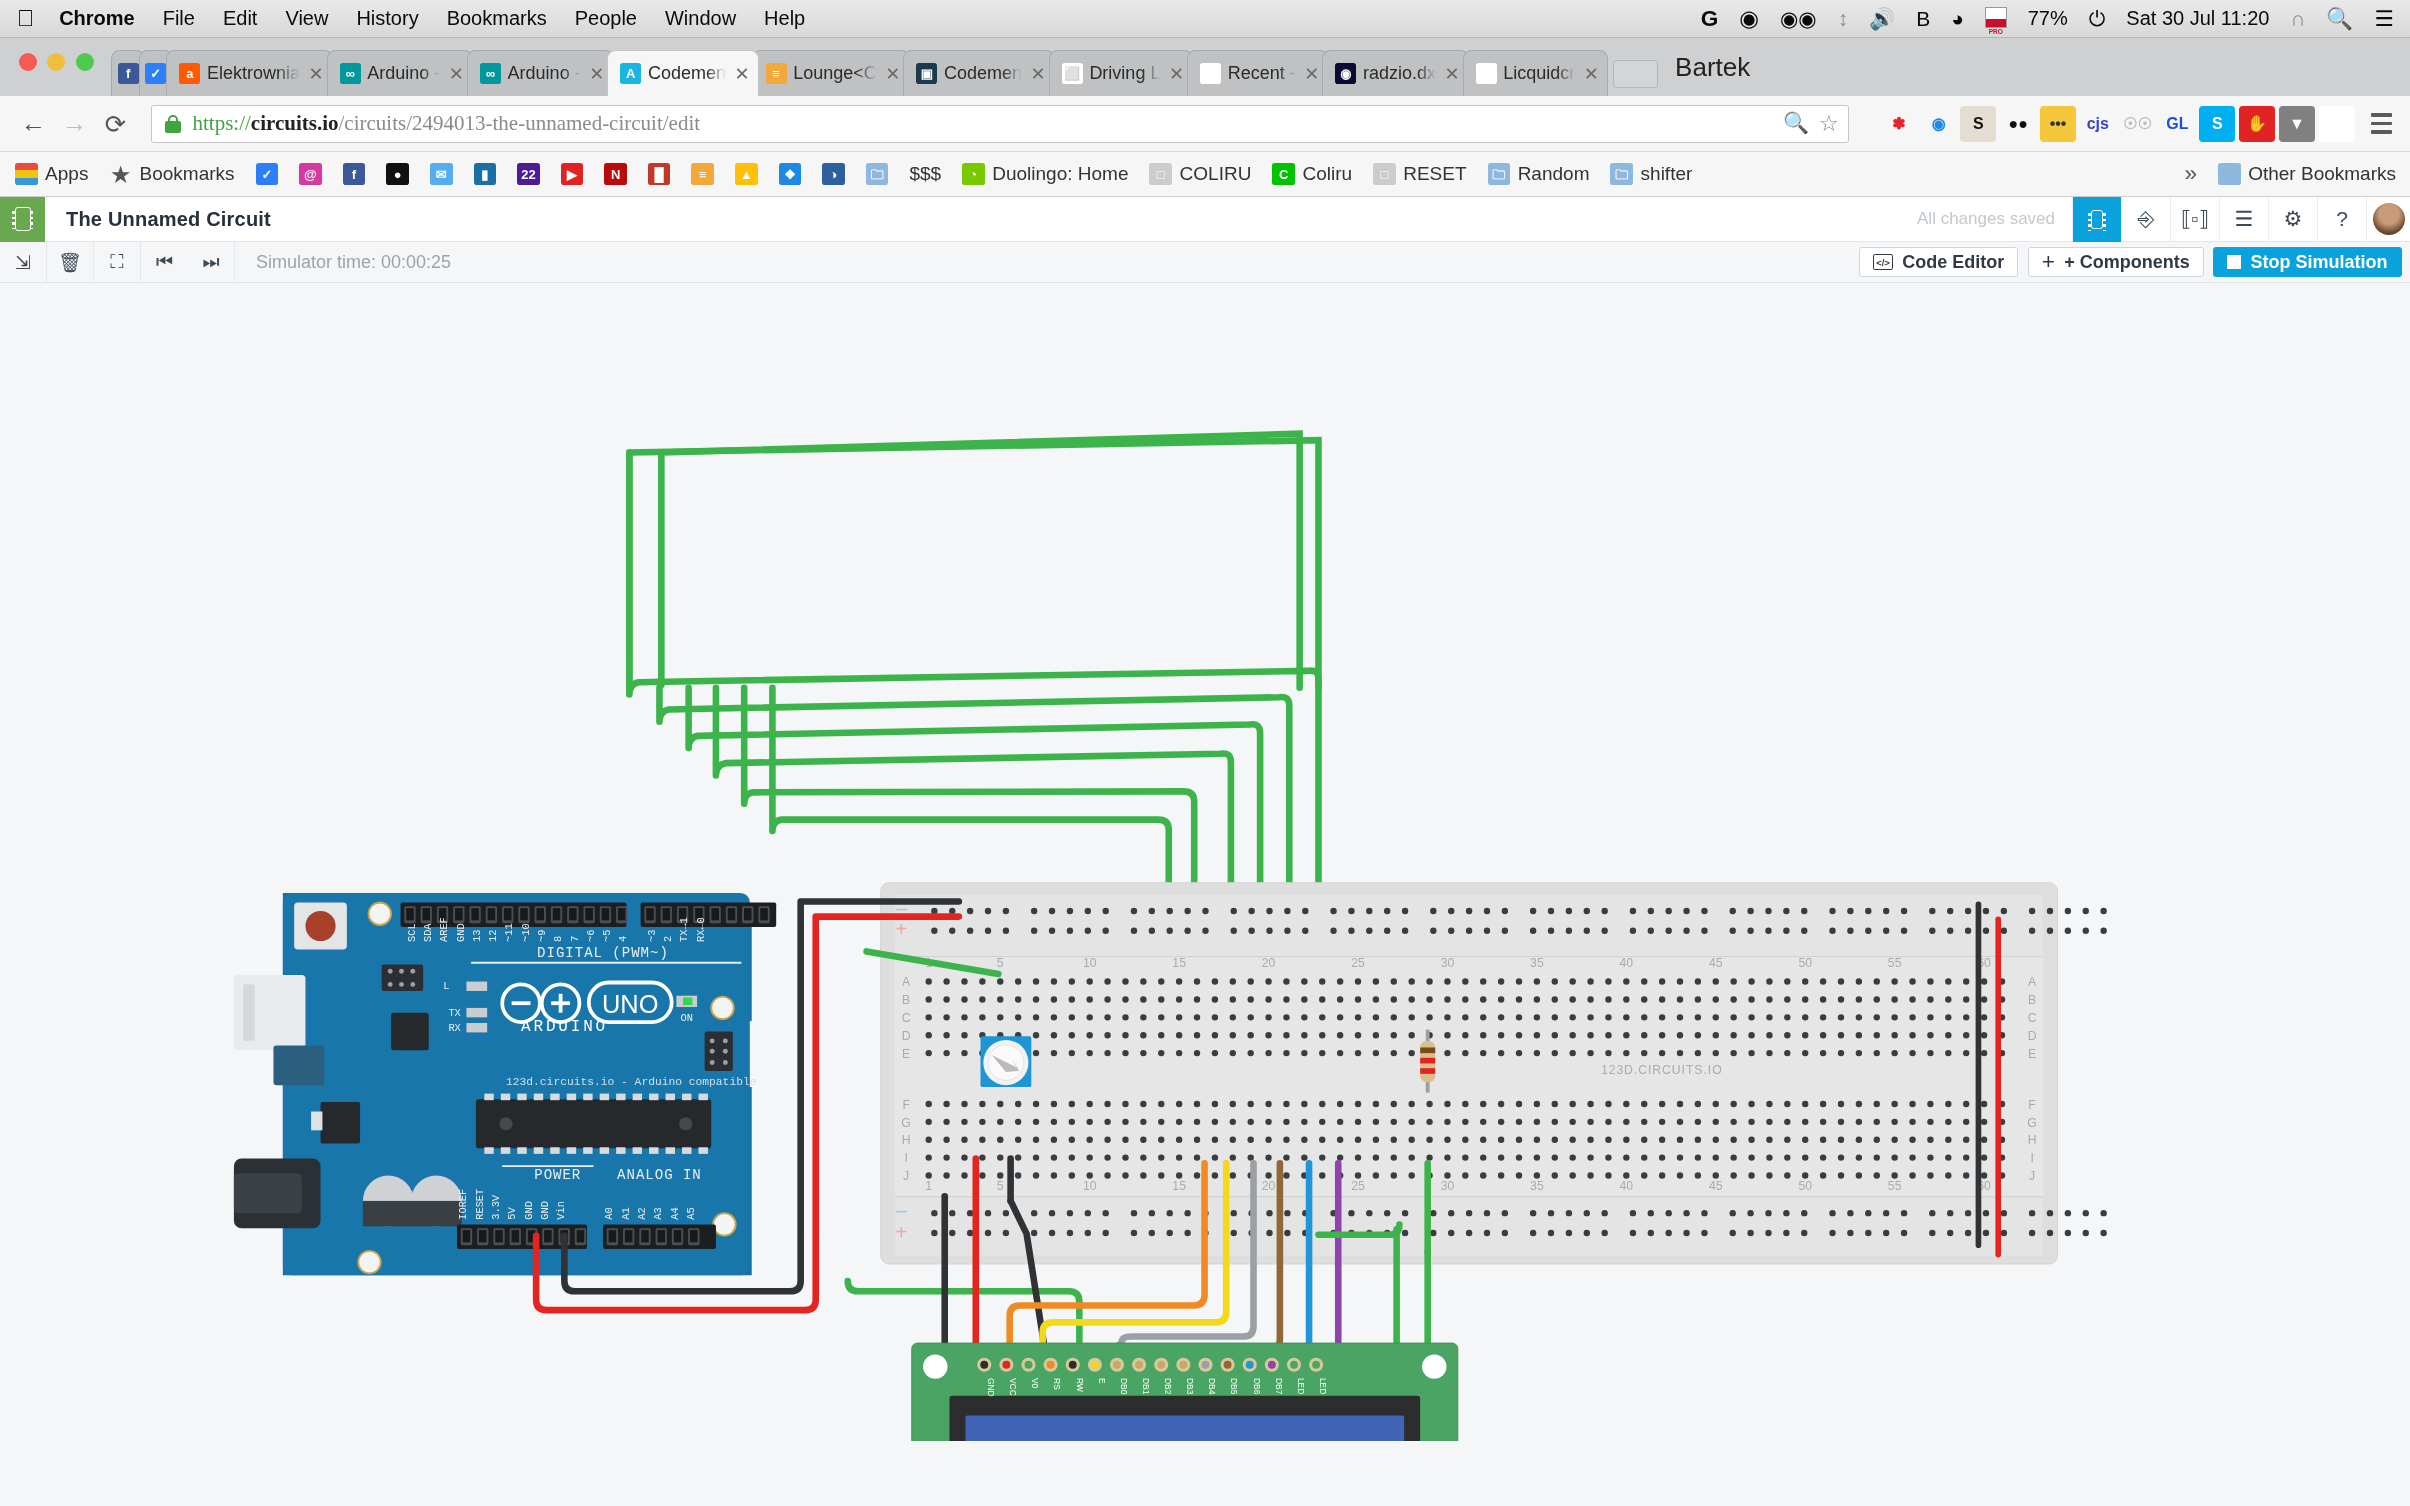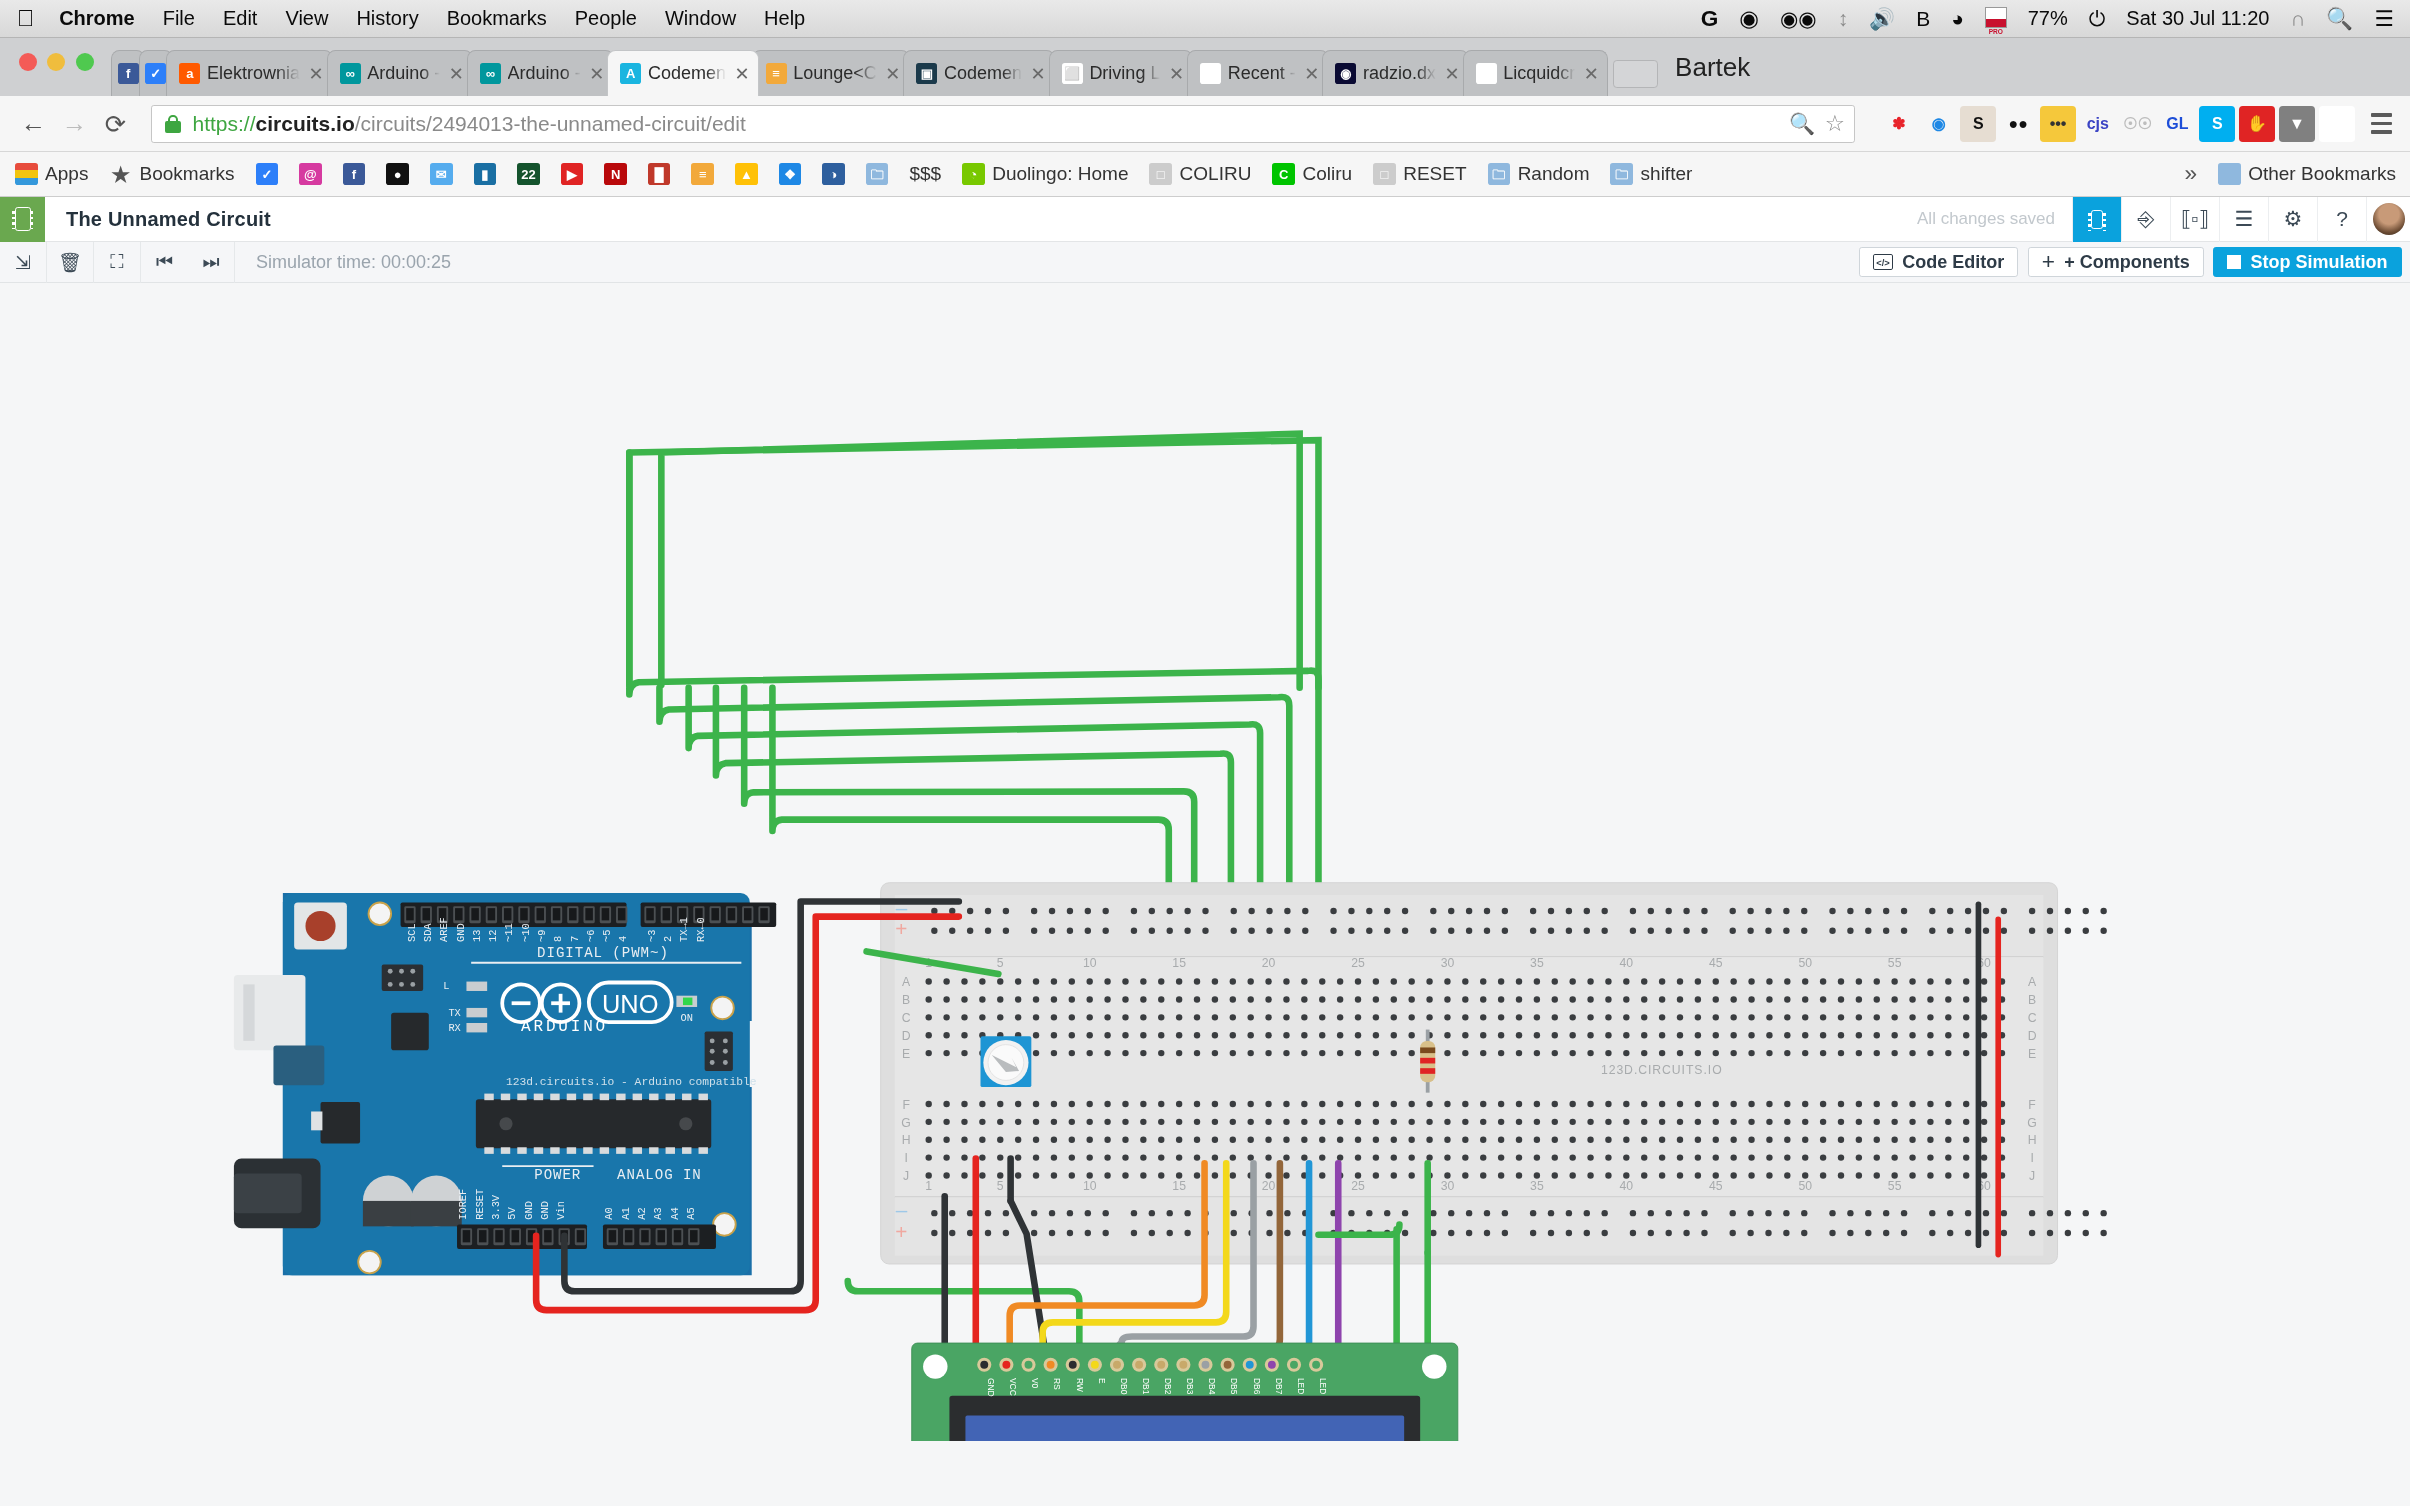--- a/index.html
+++ b/index.html
@@ -71,21 +71,21 @@
   .chrome-toolbar {
     height: 56px; background:#f6f6f6;
     display:flex; align-items:center; padding: 0 13px;
     border-bottom: 0.9px solid #d7d7d7;
   }
   .navbtn { width:41px; text-align:center; font-size:25.4px; color:#555; }
   .navbtn.dim { color:#bcbcbc; }
   .omnibox {
     flex:1; height: 38px; background:#fff; border:0.9px solid #c6c6c6;
     border-radius:2.8px; display:flex; align-items:center;
-    margin: 0 18px 0 15px; padding: 0 9.4px; font-size:21px;
+    margin: 0 24px 0 15px; padding: 0 9.4px; font-size:21px;font-family:Liberation Serif, serif;
   }
   .lock { width:16px; height:18px; position:relative; margin: 0 11.3px 0 3.8px; flex:0 0 16px;}
   .lock .body { position:absolute; bottom:0; width:16px; height:11.3px; background:#3ea641; border-radius:1.9px; }
   .lock .sh { position:absolute; top:0; left:3.3px; width:9.4px; height:8.5px; border:2.4px solid #3ea641; border-bottom:none; border-radius:4.7px 4.7px 0 0; }
   .urltext { white-space:nowrap; overflow:hidden; }
   .urltext .scheme { color:#3ea641; }
   .urltext .host { color:#222; font-weight:600; }
   .urltext .path { color:#8a8a8a; }
   .omnibox .zoomicon { margin-left:auto; color:#7b7b7b; font-size:21px; padding-left:11.3px;}
   .omnibox .star { color:#8b8b8b; font-size:22.6px; padding-left:9.4px; }
@@ -317,21 +317,21 @@
       <div class="bm">
         <span class="bi" style="background: rgb(17, 17, 17);">●</span>
       </div>
       <div class="bm">
         <span class="bi" style="background: rgb(85, 172, 238);">✉</span>
       </div>
       <div class="bm">
         <span class="bi" style="background: rgb(26, 111, 163);">▮</span>
       </div>
       <div class="bm">
-        <span class="bi" style="background: #14532d; text-align: right;">22</span>
+        <span class="bi" style="background: #4c1d95; text-align: right;">22</span>
       </div>
       <div class="bm">
         <span class="bi" style="background: rgb(224, 36, 36);">▶</span>
       </div>
       <div class="bm">
         <span class="bi" style="background: rgb(185, 9, 11);">N</span>
       </div>
       <div class="bm">
         <span class="bi" style="background: rgb(192, 57, 43);">█</span>
       </div>

